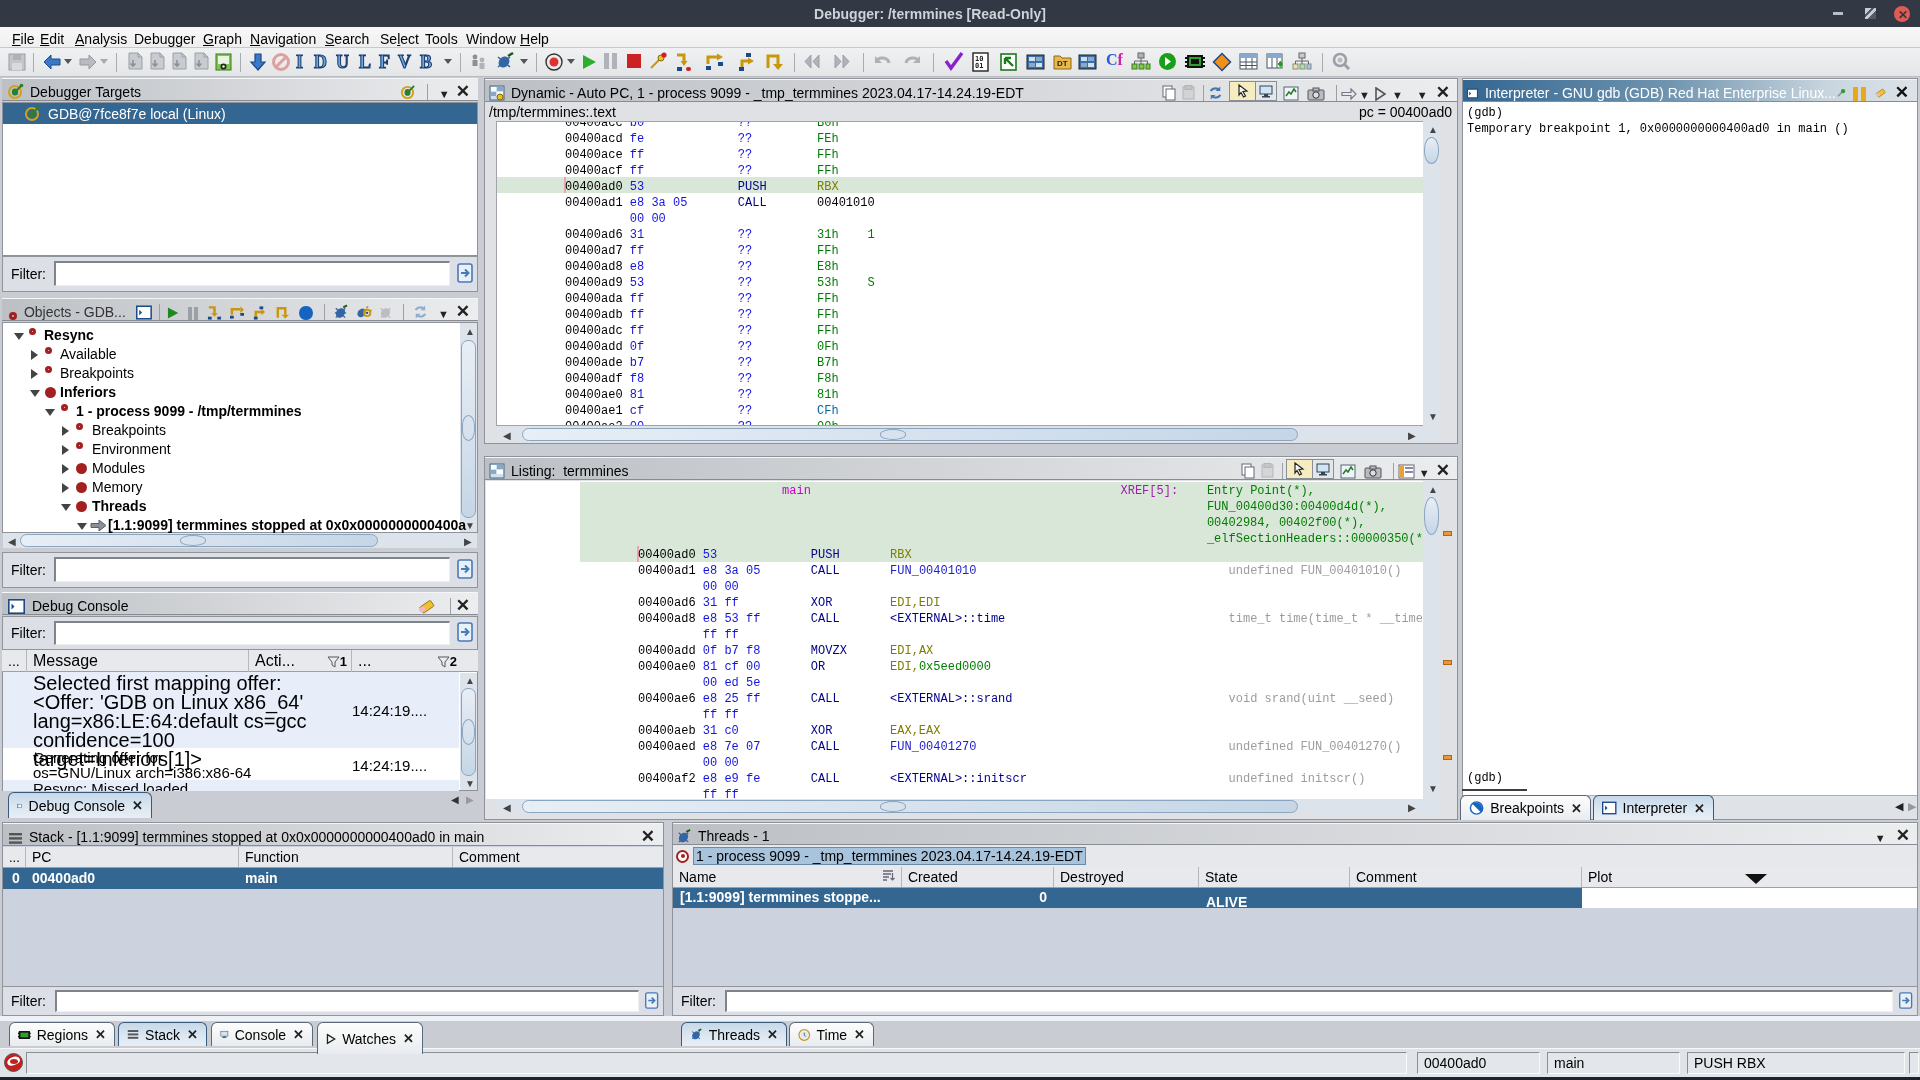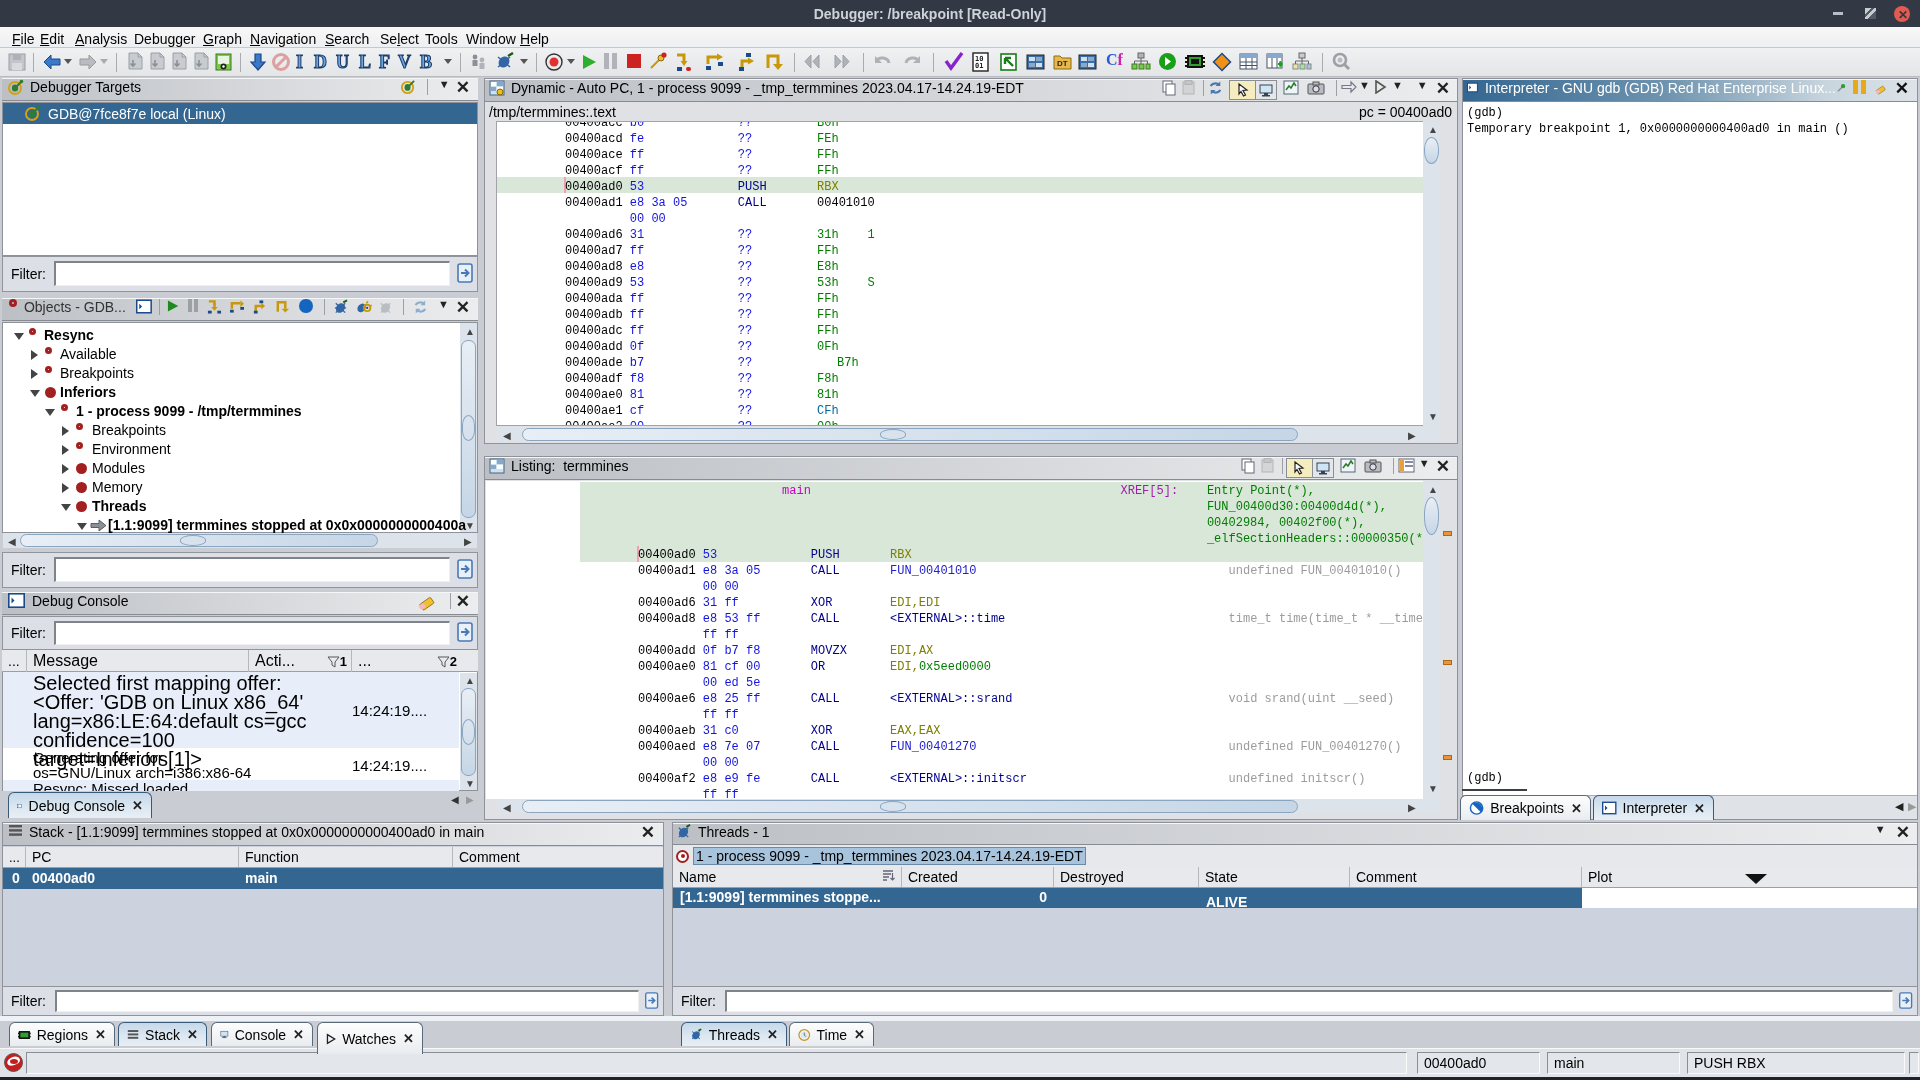--- a/index.html
+++ b/index.html
@@ -1,19 +1,19 @@
 <!DOCTYPE html>
 <html><head><meta charset="utf-8"><style>
 *{margin:0;padding:0;box-sizing:border-box}
 html,body{width:1920px;height:1080px;overflow:hidden}
 body{font-family:"Liberation Sans",sans-serif;background:#c9cdd3;position:relative;color:#000}
 .abs{position:absolute}
 .mono{font-family:"Liberation Mono",monospace;font-size:12px;line-height:16px;white-space:pre}
 .t15{font-size:14px}
-.hdr{position:absolute;height:23px;background:linear-gradient(to right,#bcc0c5 0%,#d4d6d9 50%,#ebedef 100%);border-top:1px solid #f5f6f7;border-bottom:1px solid #878c92;display:flex;align-items:flex-start;font-size:14px;white-space:nowrap;overflow:hidden}
+.hdr{position:absolute;height:23px;background:linear-gradient(to right,#bcc0c5 0%,#d4d6d9 50%,#ebedef 100%);border-top:1px solid #f5f6f7;border-bottom:1px solid #878c92;display:flex;align-items:flex-end;font-size:14px;white-space:nowrap;overflow:hidden}
 .hdrblue{background:linear-gradient(to right,#336691 0%,#6f94af 45%,#c8d5de 80%,#dde3e8 100%);color:#fff}
 .hx{font-size:17px;font-weight:bold;color:#222;line-height:1}
 .hv{font-size:11px;color:#222;line-height:1}
 .sep{width:1px;height:16px;background:#9aa0a6;margin:0 5px}
 .filterrow{position:absolute;background:#dcdfe5;border:1px solid #8f959b;display:flex;align-items:center}
 .filterrow .lbl{font-size:14px;margin-left:8px}
 .finput{position:absolute;background:#fff;border-top:2px solid #7e848a;border-left:2px solid #7e848a;border-bottom:1px solid #f0f0f0;border-right:1px solid #f0f0f0}
 .ficon{position:absolute;width:20px;height:20px}
 .white{background:#fff;border:1px solid #8f9399}
 .selrow{background:#336690;color:#fff}
@@ -27,21 +27,21 @@
 .thumb{position:absolute;background:linear-gradient(to right,#e8eef5,#c6d6e6);border:1px solid #89a5c0;border-radius:7px}
 .thumbh{position:absolute;background:linear-gradient(#e8eef5,#c6d6e6);border:1px solid #89a5c0;border-radius:7px}
 .sbarr{position:absolute;font-size:10px;color:#444;line-height:1}
 .tri{width:0;height:0;position:absolute}
 .redc{position:absolute;width:7px;height:7px;border-radius:50%;border:3px solid #a32020}
 .redf{position:absolute;width:11px;height:11px;border-radius:50%;background:#a32020}
 .b{font-weight:bold}
 </style></head><body>
 
 <div class="abs" style="left:0;top:0;width:1920px;height:27px;background:#333845"></div>
-<div class="abs" style="left:0;top:6px;width:1860px;text-align:center;font-size:14px;font-weight:bold;color:#ced2d9">Debugger: /breakpoint [Read-Only]</div>
+<div class="abs" style="left:0;top:6px;width:1860px;text-align:center;font-size:14px;font-weight:bold;color:#ced2d9">Debugger: /termmines [Read-Only]</div>
 <div class="abs" style="left:1833px;top:12px;width:10px;height:3px;background:#b9bdc4"></div>
 <div class="abs" style="left:1865px;top:8px;width:11px;height:11px;background:linear-gradient(135deg,#c8ccd2 30%,#555a64 30%,#555a64 45%,#c8ccd2 45%,#c8ccd2 60%,#555a64 60%)"></div>
 <div class="abs" style="left:1894px;top:6px;width:16px;height:16px;border-radius:50%;background:#e15b52"></div>
 <div class="abs" style="left:1898px;top:8px;font-size:12px;font-weight:bold;color:#323741">✕</div>
 
 <div class="abs" style="left:0;top:27px;width:1920px;height:21px;background:linear-gradient(#f8f8f9,#eeeff0);border-bottom:1px solid #c6c8cb"></div>
 <span class="abs" style="left:12px;top:31px;font-size:14px"><u>F</u>ile</span>
 <span class="abs" style="left:40px;top:31px;font-size:14px"><u>E</u>dit</span>
 <span class="abs" style="left:75px;top:31px;font-size:14px"><u>A</u>nalysis</span>
 <span class="abs" style="left:134px;top:31px;font-size:14px">Debugger</span>
@@ -373,21 +373,21 @@
 00400ad1 <span style="color:#1414dd;">e8 3a 05</span>       <span style="color:#000089;">CALL</span>       00401010
          <span style="color:#1414dd;">00 00</span>
 00400ad6 <span style="color:#1414dd;">31</span>             <span style="color:#1414dd;">??</span>         <span style="color:#007d00;">31h</span>    <span style="color:#007d00;">1</span>
 00400ad7 <span style="color:#1414dd;">ff</span>             <span style="color:#1414dd;">??</span>         <span style="color:#007d00;">FFh</span>
 00400ad8 <span style="color:#1414dd;">e8</span>             <span style="color:#1414dd;">??</span>         <span style="color:#007d00;">E8h</span>
 00400ad9 <span style="color:#1414dd;">53</span>             <span style="color:#1414dd;">??</span>         <span style="color:#007d00;">53h</span>    <span style="color:#007d00;">S</span>
 00400ada <span style="color:#1414dd;">ff</span>             <span style="color:#1414dd;">??</span>         <span style="color:#007d00;">FFh</span>
 00400adb <span style="color:#1414dd;">ff</span>             <span style="color:#1414dd;">??</span>         <span style="color:#007d00;">FFh</span>
 00400adc <span style="color:#1414dd;">ff</span>             <span style="color:#1414dd;">??</span>         <span style="color:#007d00;">FFh</span>
 00400add <span style="color:#1414dd;">0f</span>             <span style="color:#1414dd;">??</span>         <span style="color:#007d00;">0Fh</span>
-00400ade <span style="color:#1414dd;">b7</span>             <span style="color:#1414dd;">??</span>         <span style="color:#007d00;margin-left:20px;">B7h</span>
+00400ade <span style="color:#1414dd;">b7</span>             <span style="color:#1414dd;">??</span>         <span style="color:#007d00;">B7h</span>
 00400adf <span style="color:#1414dd;">f8</span>             <span style="color:#1414dd;">??</span>         <span style="color:#007d00;">F8h</span>
 00400ae0 <span style="color:#1414dd;">81</span>             <span style="color:#1414dd;">??</span>         <span style="color:#007d00;">81h</span>
 00400ae1 <span style="color:#1414dd;">cf</span>             <span style="color:#1414dd;">??</span>         <span style="color:#0369a1;">CFh</span>
 00400ae2 <span style="color:#1414dd;">00</span>             <span style="color:#1414dd;">??</span>         <span style="color:#007d00;">00h</span></pre>
 </div>
 
 <div class="vsb" style="left:1423px;top:122px;height:304px;width:17px"></div>
 <div class="sbarr" style="left:1428px;top:125px">▲</div>
 <div class="sbarr" style="left:1428px;top:412px">▼</div>
 <div class="thumbh" style="left:1424px;top:137px;width:15px;height:27px;border-radius:50%/45%"></div>

